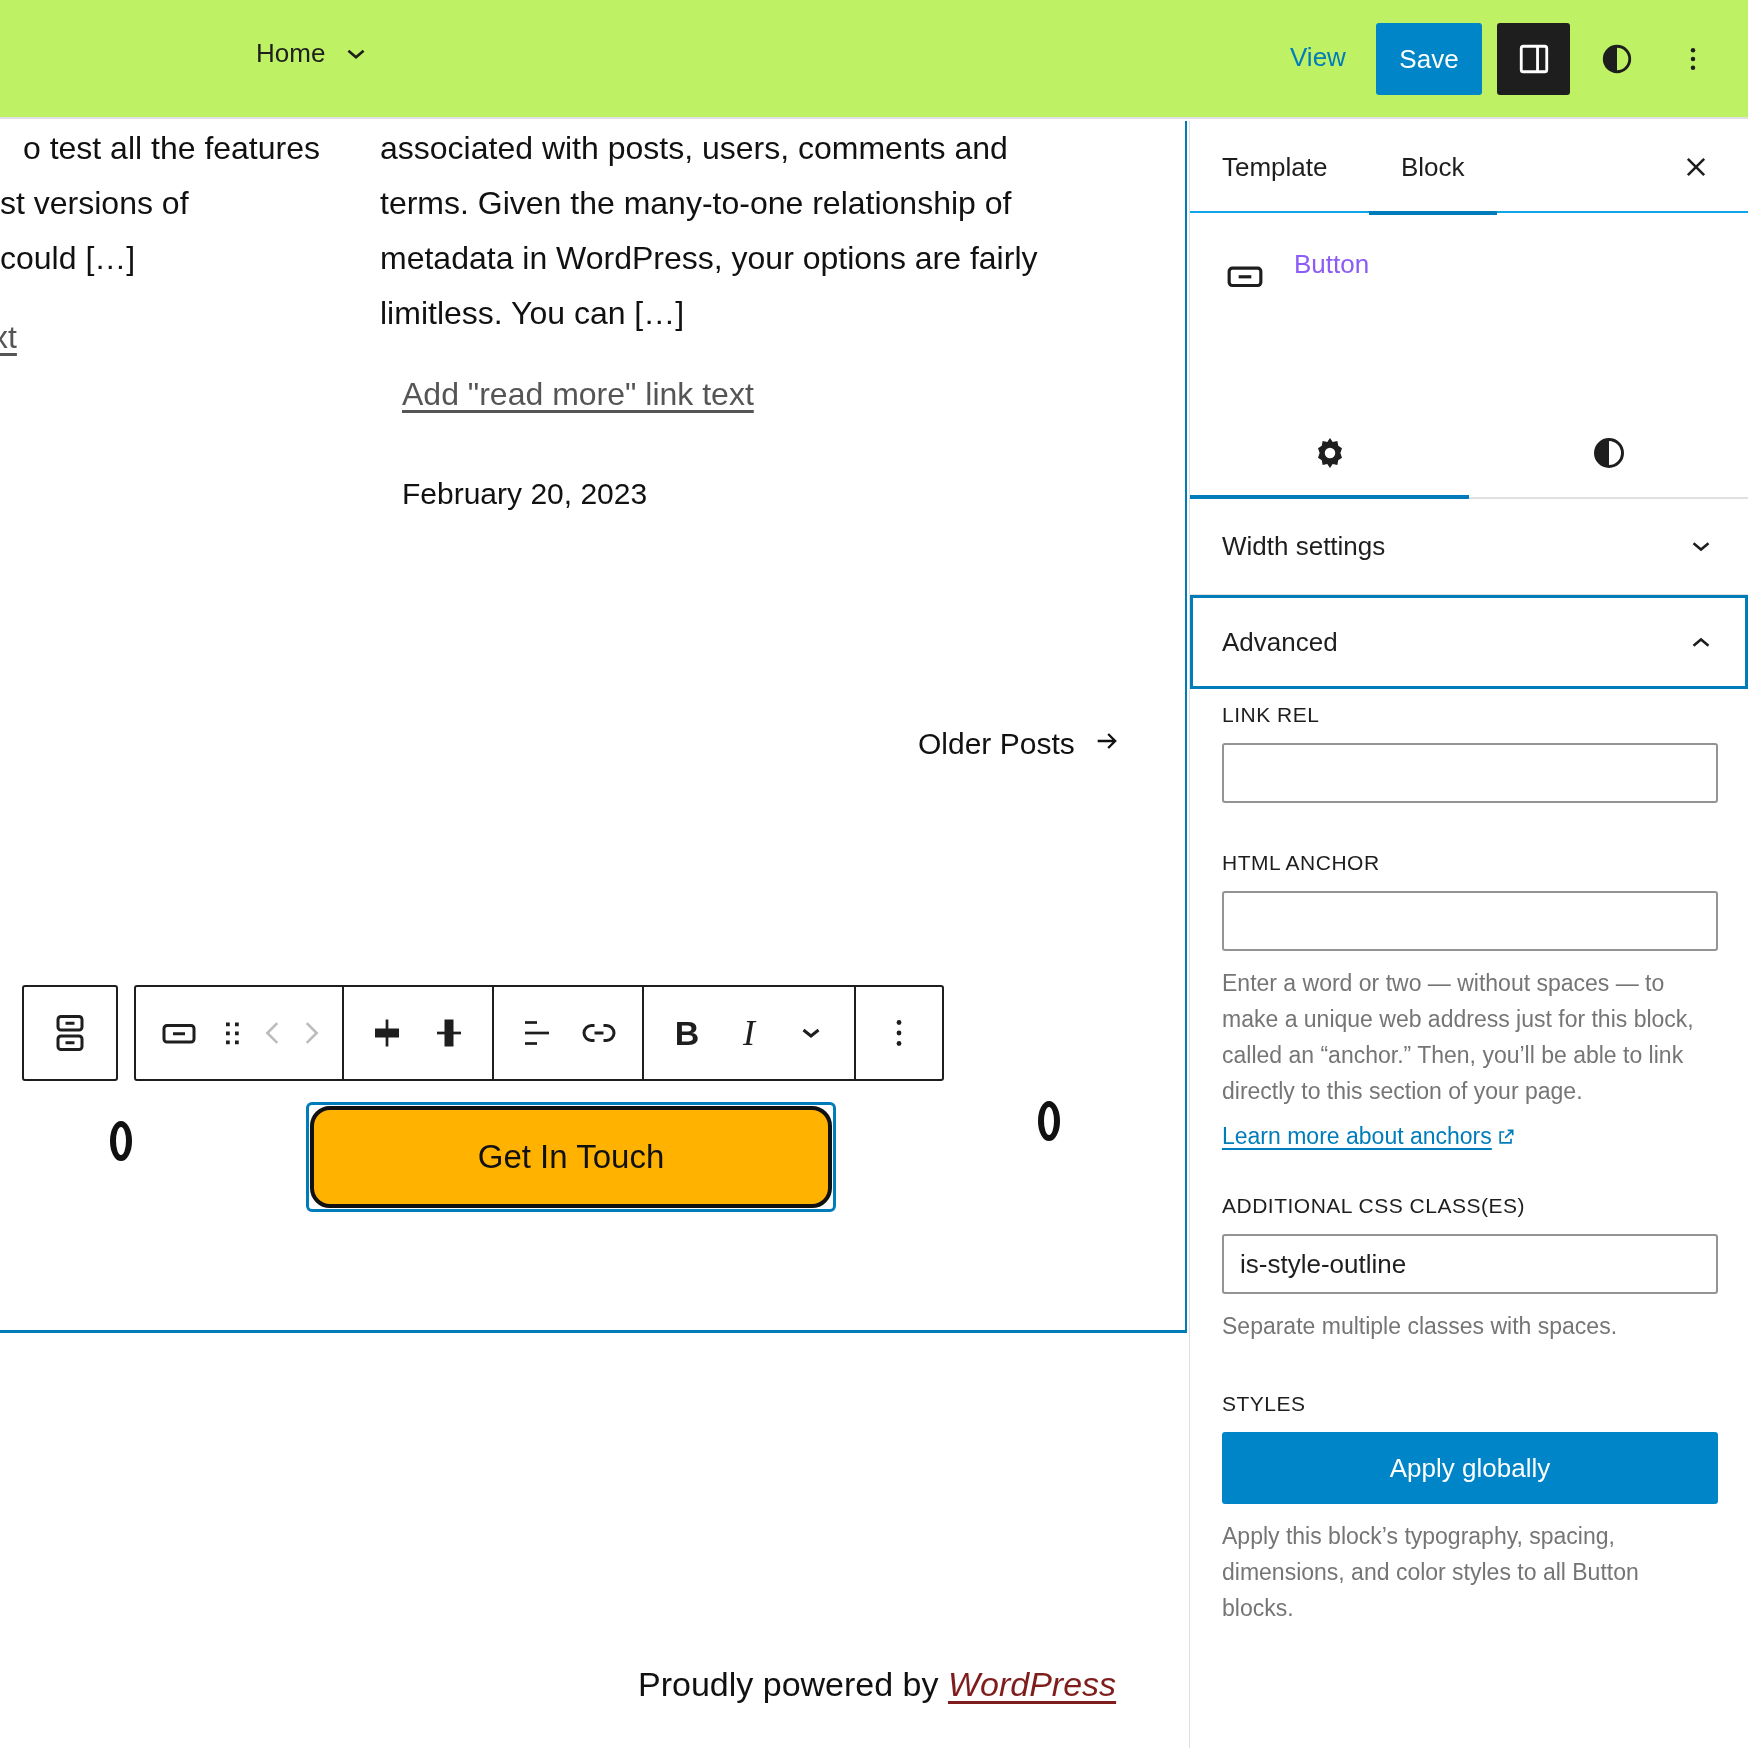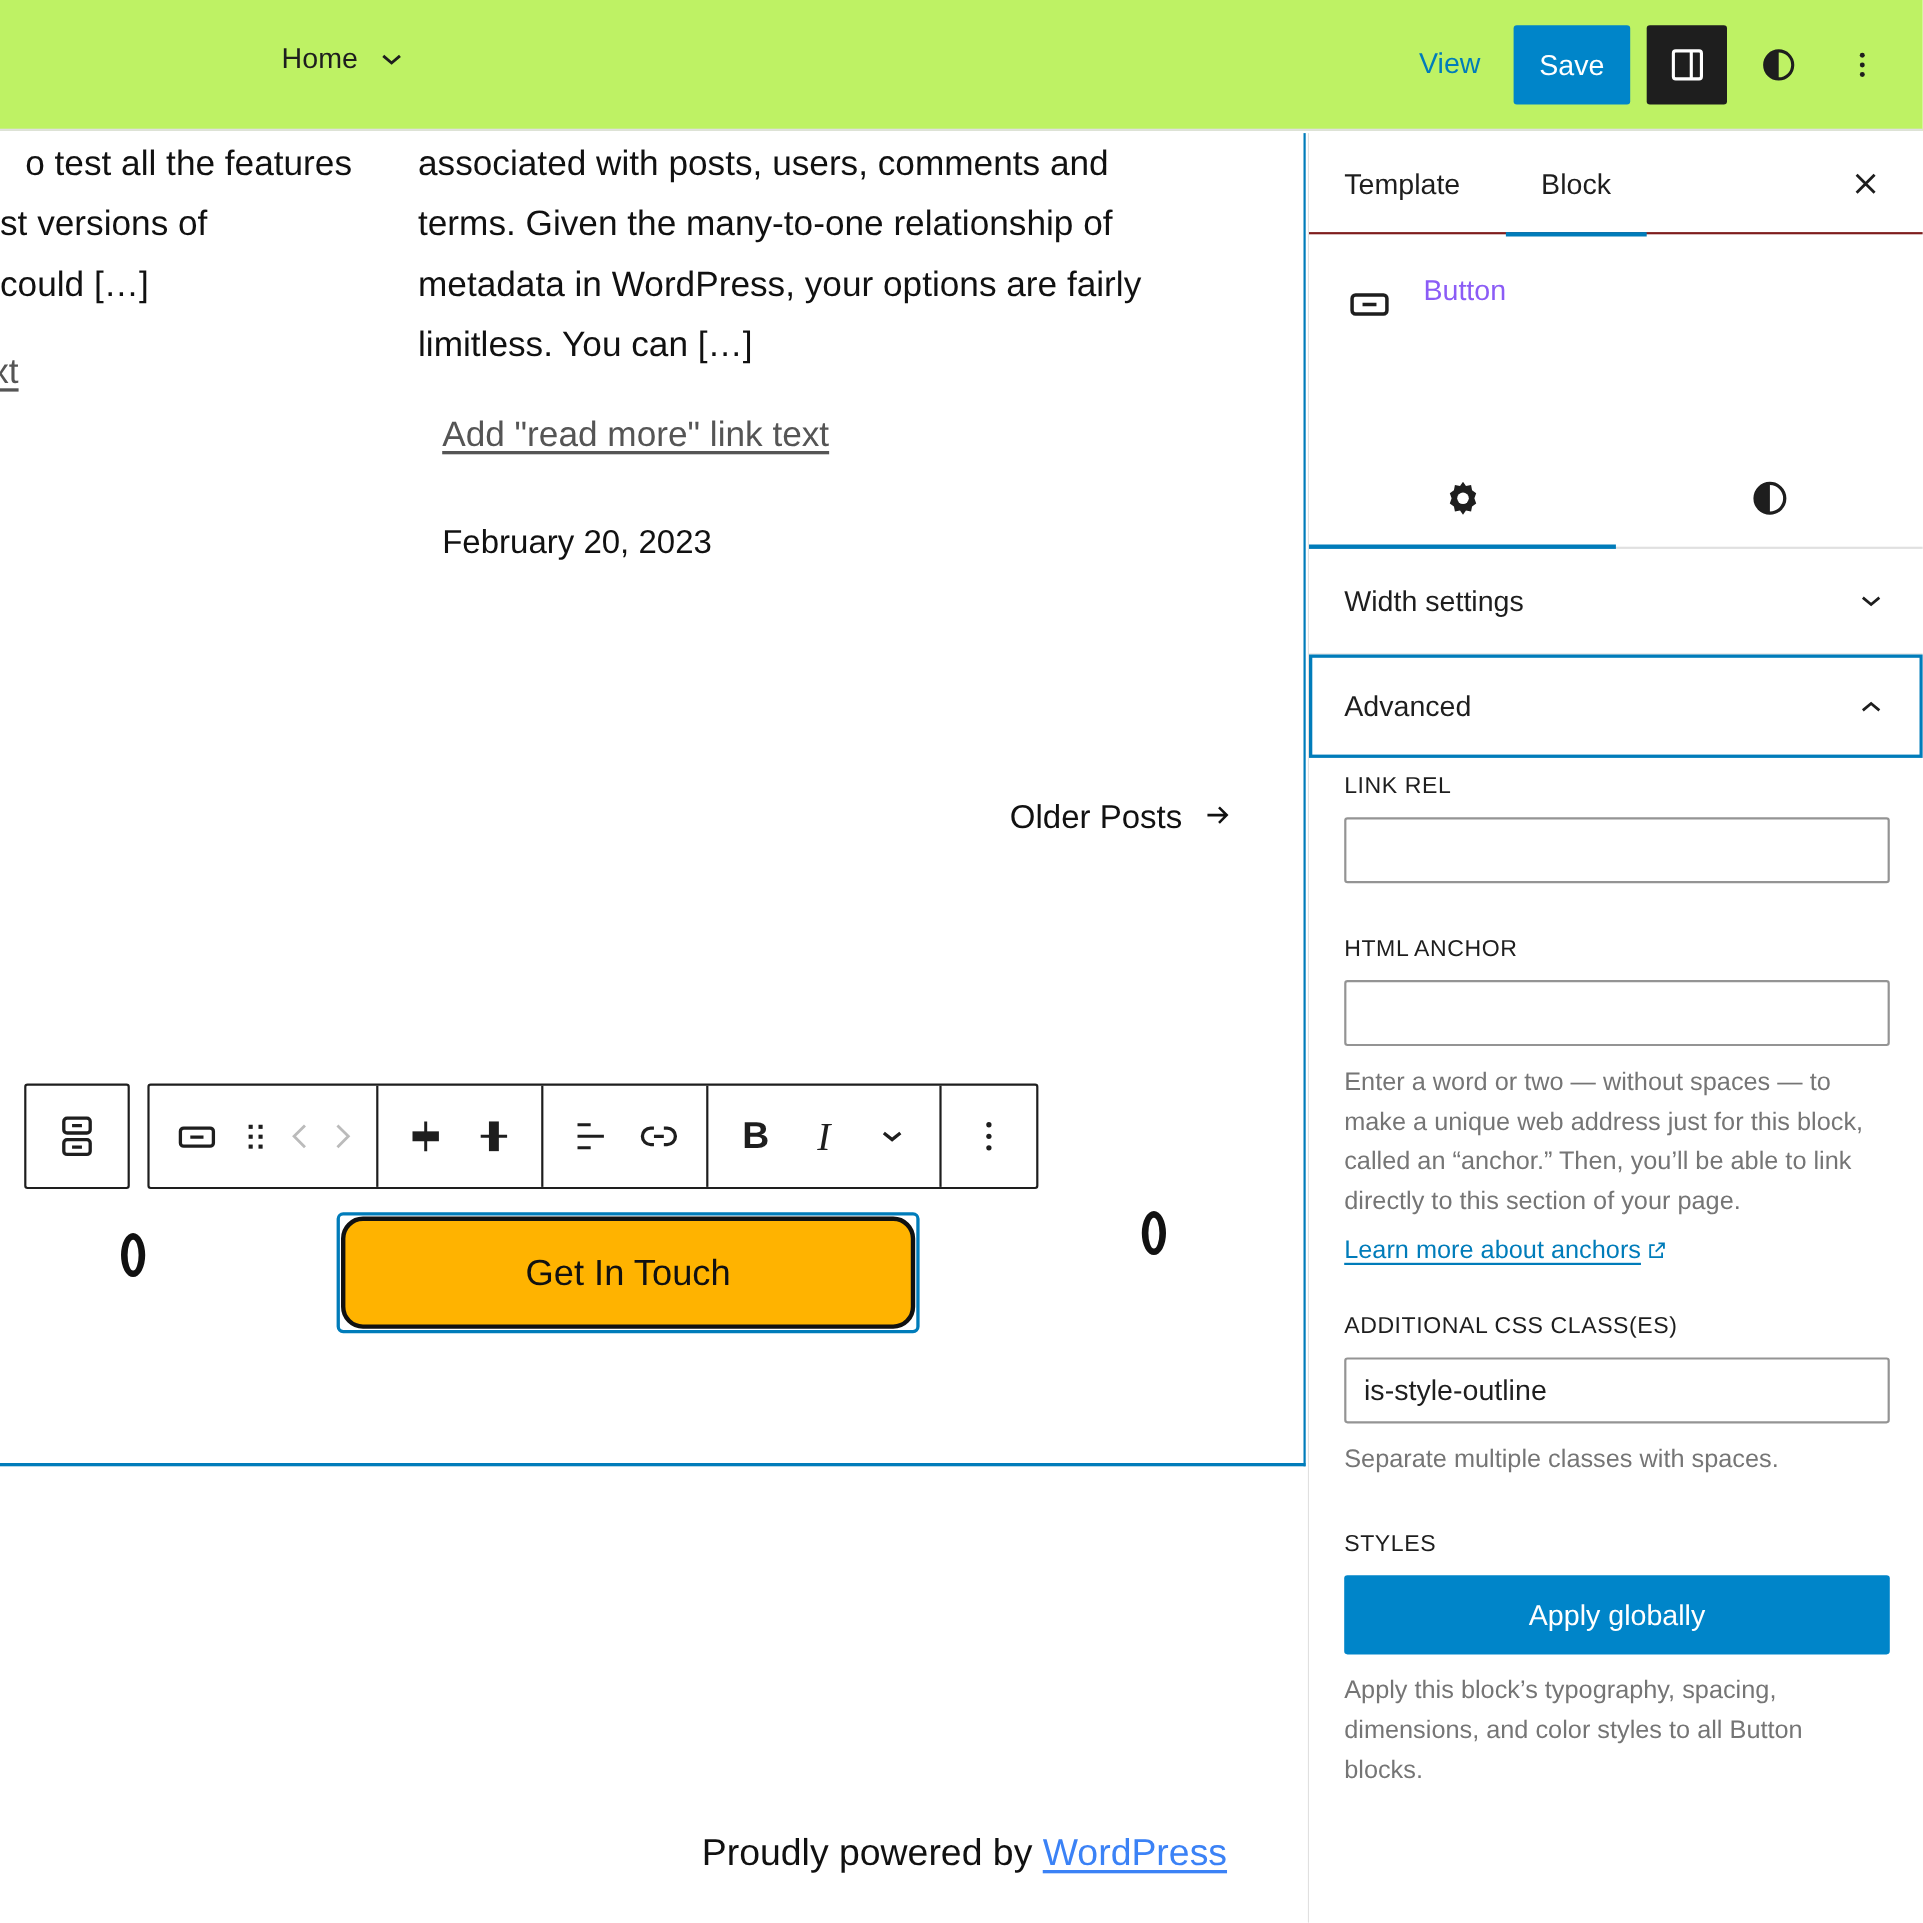--- a/index.html
+++ b/index.html
@@ -40,25 +40,25 @@
     .tb-btn.ital { font-style: italic; font-size: 36px; font-family: "Liberation Serif", serif; }
     .circ-frag { position: absolute; width: 22px; height: 40px; border: 6px solid #111; border-radius: 50%; background: transparent; }
 
     
     .btn-block-outline { position: absolute; left: 306px; top: 1102px; width: 530px; height: 110px; border: 3px solid #007cba; border-radius: 6px; }
     .get-in-touch { position: absolute; left: 310px; top: 1106px; width: 522px; height: 102px; background: #ffb300; border: 4px solid #111; border-radius: 20px; font-size: 33px; color: #111; display: flex; align-items: center; justify-content: center; cursor: pointer; }
     .blue-line { position: absolute; left: 0; top: 1209px; width: 1187px; height: 3px; background: #007cba; }
     .canvas-right-line { position: absolute; left: 1185px; top: 0; width: 3px; height: 1212px; background: #007cba; }
 
     .footer-text { position: absolute; left: 638px; top: 1545px; font-size: 34px; color: #111; }
-    .footer-text a { color: #3b82f6; text-decoration: underline; text-underline-offset: 5px; cursor: pointer; }
+    .footer-text a { color: #7f1d1d; text-decoration: underline; text-underline-offset: 5px; cursor: pointer; font-style: italic; }
 
     
     .sidebar { position: absolute; left: 1189px; top: 121px; width: 559px; height: 1627px; background: #fff; border-left: 1px solid #e0e0e0; }
-    .sb-tabs { position: relative; height: 92px; border-bottom: 2px solid #7f1d1d; }
+    .sb-tabs { position: relative; height: 92px; border-bottom: 2px solid #0ea5e9; }
     .sb-tab { position: absolute; top: 0; height: 92px; display: flex; align-items: center; font-size: 26px; color: #1e1e1e; cursor: pointer; padding: 0 32px; }
     .sb-tab.t1 { left: 0; }
     .sb-tab.t2 { left: 179px; }
     .sb-tab.active::after { content: ""; position: absolute; left: 0; right: 0; bottom: -2px; height: 4px; background: #007cba; }
     .sb-close { position: absolute; right: 30px; top: 24px; width: 44px; height: 44px; display: flex; align-items: center; justify-content: center; cursor: pointer; }
 
     .block-card { position: relative; height: 196px; }
     .block-card .bicon { position: absolute; left: 36px; top: 44px; }
     .block-card .bname { position: absolute; left: 104px; top: 36px; font-size: 26px; color: #8b5cf6; }
     .block-card .bdesc { position: absolute; left: 104px; top: 80px; width: 420px; font-size: 25px; line-height: 36px; color: #1e1e1e; }

